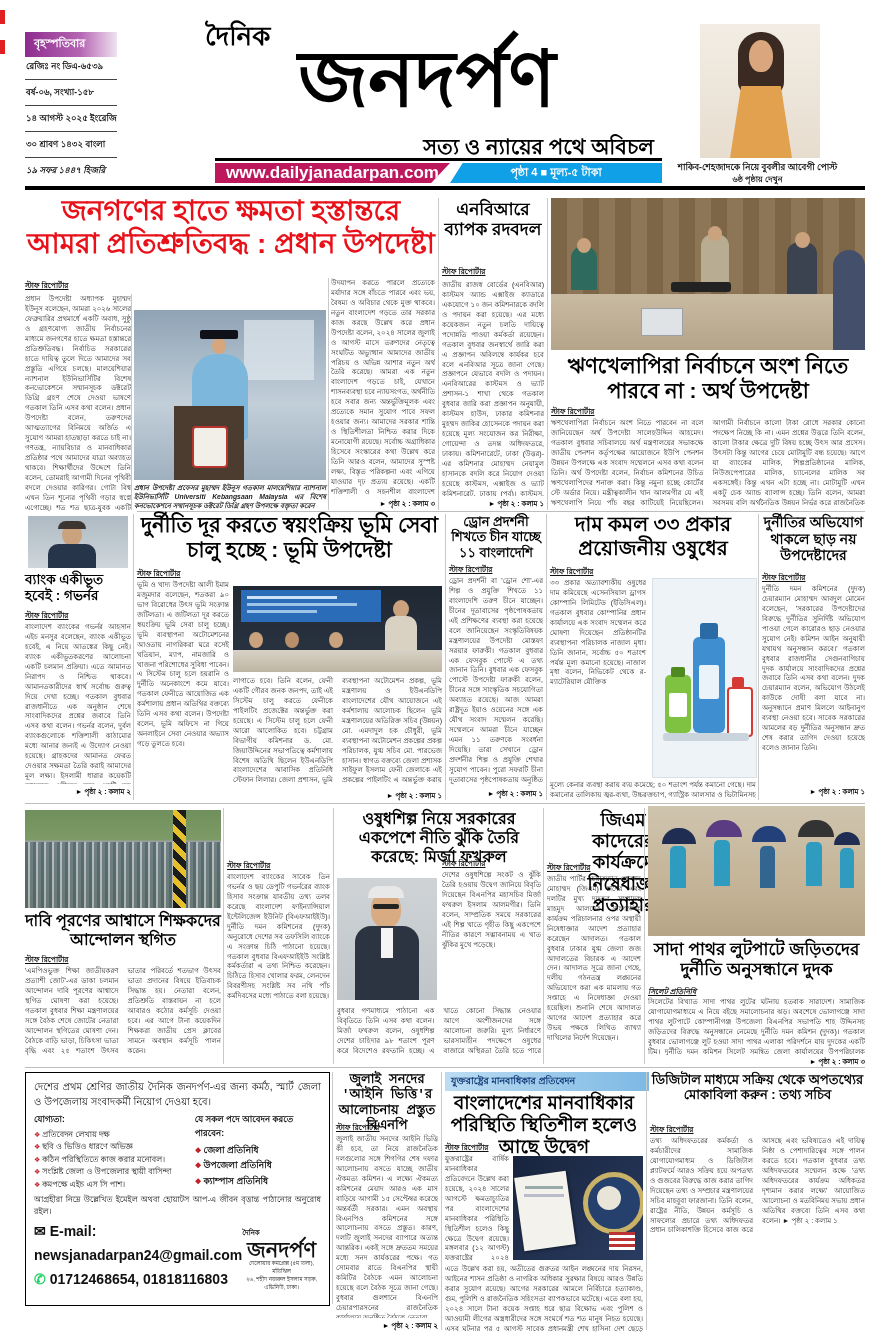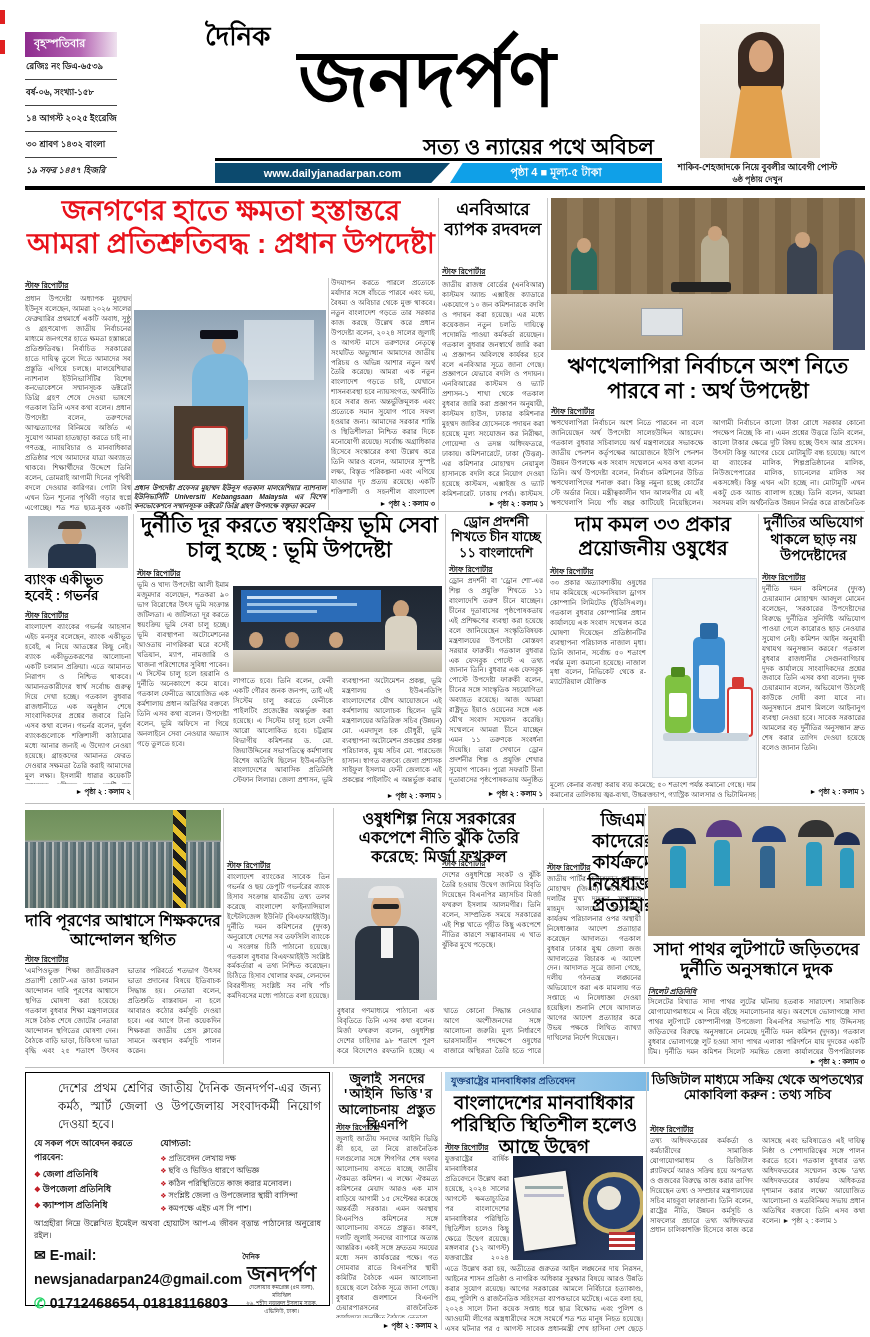--- a/index.html
+++ b/index.html
@@ -20,29 +20,29 @@
   .daybox{background:linear-gradient(90deg,#8e2c8e,#b565b3 60%,#efe2ef);color:#fff;font-weight:700;
           font-size:11px;padding:3px 0 3px 9px;}
   .infoline{font-size:8.6px;font-weight:700;color:#111;padding:6px 0 5px 1px;border-bottom:1.3px solid #444;}
   .infoline:last-child{border-bottom:none;font-style:italic;}
   .masttitle{font-weight:900;font-size:78px;line-height:1;color:#000;text-align:center;
              font-family:"DejaVu Sans",sans-serif;}
   .pretitle{font-weight:800;font-size:26px;color:#000;}
   .slogan{font-weight:800;font-size:21px;color:#000;text-align:right;}
   .bluebar{position:absolute;height:20px;}
   .bluebar .seg{position:absolute;top:0;bottom:0;color:#fff;font-weight:700;display:flex;align-items:center;}
-  .seg-web{left:0;width:235px;background:#0c4a6e;clip-path:polygon(0 0,100% 0,92% 100%,0 100%);
-           font-size:11px;justify-content:center;}
+  .seg-web{left:0;width:235px;background:#be185d;clip-path:polygon(0 0,100% 0,92% 100%,0 100%);
+           font-size:17px;justify-content:center;}
   .seg-price{right:0;width:212px;background:#0fa0e8;clip-path:polygon(6% 0,100% 0,100% 100%,0 100%);
              font-size:11px;justify-content:center;}
   .pagerule{position:absolute;background:#000;}
   
   .adbox{border:1.6px solid #000;background:#fff;}
   .adheader{background:#e31e24;color:#fff;font-weight:800;font-size:16px;text-align:center;padding:4px 0;}
-  .adintro{font-size:12px;line-height:1.5;text-align:justify;padding:6px 8px 2px 8px;margin-left:24px;}
+  .adintro{font-size:10px;line-height:1.5;text-align:justify;padding:6px 8px 2px 8px;}
   .adcoltitle{font-size:8.6px;font-weight:800;margin-bottom:2px;}
   .adli{font-size:8px;line-height:1.55;}
   .adli:before{content:"❖ ";color:#c01820;font-size:7px;}
   .adli-pos{font-size:9px;font-weight:700;line-height:1.7;}
   .adli-pos:before{content:"❖ ";color:#c01820;font-size:7.5px;}
   .adnote{font-size:8px;line-height:1.45;text-align:justify;padding:3px 8px 0 8px;}
   .adcontact{font-size:14px;font-weight:700;line-height:1.7;}
   .adlogo{font-weight:900;font-size:21px;line-height:1;}
   .adaddr{font-size:5.6px;line-height:1.4;color:#222;}
   .kicker{background:linear-gradient(90deg,#bcdcf2,#7db9e4);color:#123a77;font-weight:800;
@@ -236,33 +236,33 @@
   <div class="abs hl" style="left:648px;top:940px;width:217px;font-size:17px;">সাদা পাথর লুটপাটে জড়িতদের দুর্নীতি অনুসন্ধানে দুদক</div>
   <div class="abs byline" style="left:648px;top:984px;font-style:italic;">সিলেট প্রতিনিধি</div>
   <div class="abs bt" style="left:648px;top:997px;width:217px;height:58px;">সিলেটের বিখ্যাত সাদা পাথর লুটের ঘটনায় হতবাক সারাদেশ। সামাজিক যোগাযোগমাধ্যমে এ নিয়ে বইছে সমালোচনার ঝড়। অবশেষে ভোলাগঞ্জে সাদা পাথর লুটপাটে কোম্পানীগঞ্জ উপজেলা বিএনপির সভাপতি শাহ উদ্দিনসহ জড়িতদের বিরুদ্ধে অনুসন্ধানে নেমেছে দুর্নীতি দমন কমিশন (দুদক)। গতকাল বুধবার ভোলাগঞ্জে লুট হওয়া সাদা পাথর এলাকা পরিদর্শনে যায় দুদকের একটি টিম। দুর্নীতি দমন কমিশন সিলেট সমন্বিত জেলা কার্যালয়ের উপপরিচালক নাজমুস সাদাত রাফির নেতৃত্বে ঘটনাস্থল পরিদর্শন করেন টিমের সদস্যরা। তারা পুরো এলাকা ঘুরে দেখেন ও প্রাথমিকভাবে তথ্য সংগ্রহ করেন। দুদকের সহকারী পরিচালক (জনসংযোগ) তানজির আহমেদ গণমাধ্যমকে বিষয়টি নিশ্চিত করে বলেন, স্থানীয় প্রশাসন</div>
   <div class="abs cont" style="left:648px;top:1056px;width:217px;">► পৃষ্ঠা ২ : কলাম ৩</div>
 
   <div class="hrule" style="left:25px;top:1067px;width:840px;"></div>
 
   <div class="abs adbox" style="left:25px;top:1072px;width:303px;height:232px;">
     <div class="adintro">দেশের প্রথম শ্রেণির জাতীয় দৈনিক জনদর্পণ-এর জন্য কর্মঠ, স্মার্ট জেলা ও উপজেলায় সংবাদকর্মী নিয়োগ দেওয়া হবে।</div>
     <div style="display:flex;padding:2px 8px 0 8px;">
-      <div style="width:44%;">
-        <div class="adcoltitle">যে সকল পদে আবেদন করতে পারবেন:</div>
-        <div class="adli-pos">জেলা প্রতিনিধি</div>
-        <div class="adli-pos">উপজেলা প্রতিনিধি</div>
-        <div class="adli-pos">ক্যাম্পাস প্রতিনিধি</div>
-      </div>
       <div style="width:56%;">
         <div class="adcoltitle">যোগ্যতা:</div>
         <div class="adli">প্রতিবেদন লেখায় দক্ষ</div>
         <div class="adli">ছবি ও ভিডিও ধারণে অভিজ্ঞ</div>
         <div class="adli">কঠিন পরিস্থিতিতে কাজ করার মনোবল।</div>
         <div class="adli">সংশ্লিষ্ট জেলা ও উপজেলার স্থায়ী বাসিন্দা</div>
         <div class="adli">কমপক্ষে এইচ এস সি পাশ।</div>
+      </div>
+      <div style="width:44%;">
+        <div class="adcoltitle">যে সকল পদে আবেদন করতে পারবেন:</div>
+        <div class="adli-pos">জেলা প্রতিনিধি</div>
+        <div class="adli-pos">উপজেলা প্রতিনিধি</div>
+        <div class="adli-pos">ক্যাম্পাস প্রতিনিধি</div>
       </div>
     </div>
     <div class="adnote">আগ্রহীরা নিম্নে উল্লেখিত ইমেইল অথবা হোয়াটস আপ-এ জীবন বৃত্তান্ত পাঠানোর অনুরোধ রইল।</div>
     <div style="display:flex;justify-content:space-between;align-items:flex-end;padding:3px 8px 4px 8px;">
       <div>
         <div class="adcontact"><span>✉ </span><span>E-mail: newsjanadarpan24@gmail.com</span></div>
         <div class="adcontact"><span style="color:#25d366;">✆ </span><span>01712468654, 01818116803</span></div>
       </div>
       <div style="text-align:center;">
         <div style="font-size:7px;font-weight:700;text-align:left;">দৈনিক</div>

